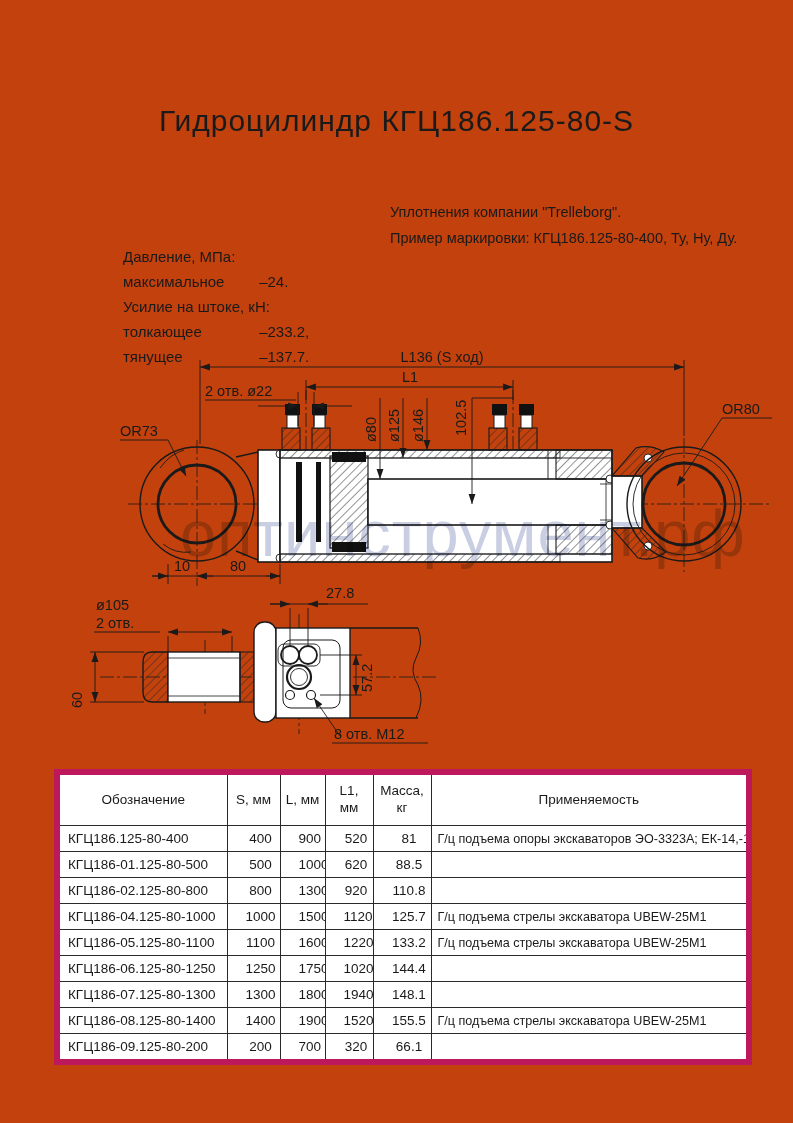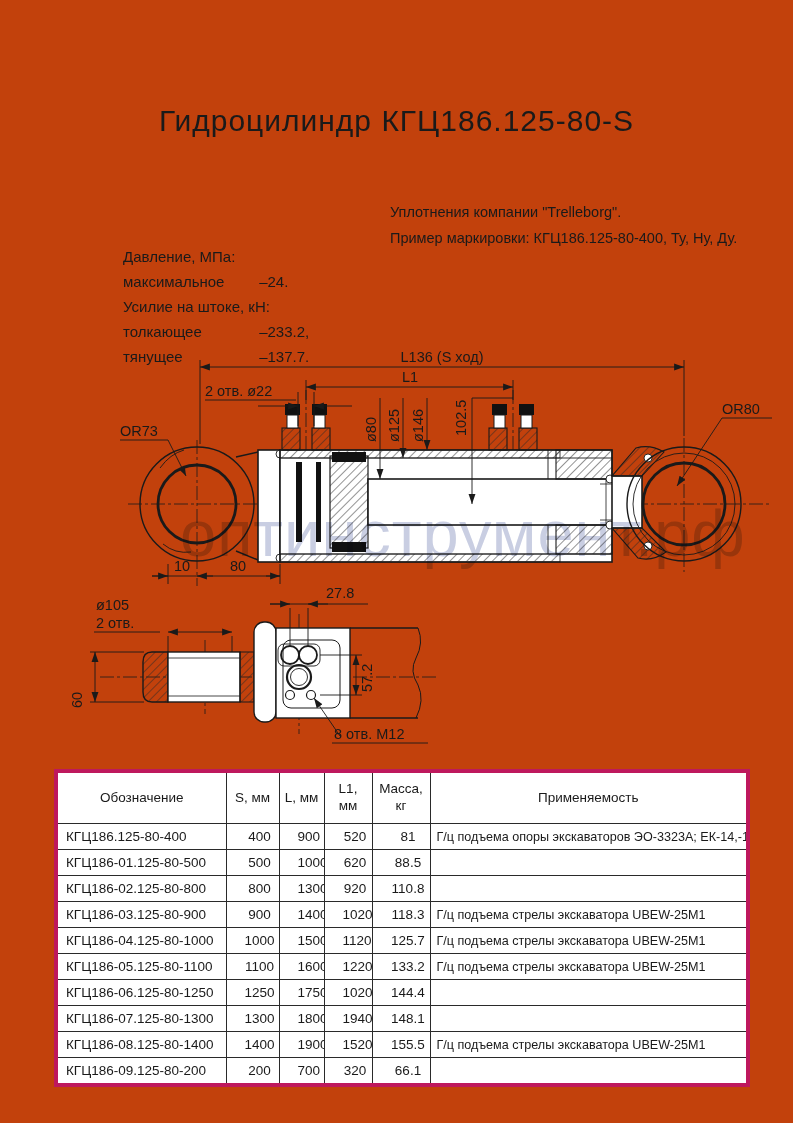--- a/index.html
+++ b/index.html
@@ -18,21 +18,21 @@
   .watermark{
     position:absolute;left:180px;top:496px;width:610px;z-index:3;
     font-size:65px;letter-spacing:1px;color:#c9cee2;mix-blend-mode:multiply;
     white-space:nowrap;pointer-events:none;
   }
   svg.drawing{position:absolute;left:0;top:340px;z-index:2;}
   svg.drawing text{font-family:"Liberation Sans",sans-serif;font-size:14.5px;fill:#1a1a1a;}
   .spec-table{
     position:absolute;left:54px;top:769px;width:692px;z-index:4;
     border-collapse:collapse;font-size:13.5px;background:#fff;
-    border:4px solid #be185d;table-layout:fixed;
+    border:6px solid #be185d;table-layout:fixed;
   }
   .spec-table th,.spec-table td{border:1px solid #2a2a2a;padding:0 4px;overflow:hidden;}
   .spec-table th{font-weight:400;height:50px;text-align:center;line-height:1.25;}
   .spec-table td{height:25px;padding-left:18px;}
   .spec-table td.c0{text-align:left;padding-left:8px;}
   .spec-table td.c1,.spec-table td.c2,.spec-table td.c3,.spec-table td.c4{text-align:center;}
   .spec-table td.c5{text-align:left;font-size:12.6px;padding-left:6px;white-space:nowrap;}
 </style>
 </head>
 <body>
@@ -321,28 +321,20 @@
         </tr>
         <tr>
           <td class="c0">КГЦ186-02.125-80-800</td>
           <td class="c1">800</td>
           <td class="c2">1300</td>
           <td class="c3">920</td>
           <td class="c4">110.8</td>
           <td class="c5"></td>
         </tr>
         <tr>
-          <td class="c0">КГЦ186-03.125-80-900</td>
-          <td class="c1">900</td>
-          <td class="c2">1400</td>
-          <td class="c3">1020</td>
-          <td class="c4">118.3</td>
-          <td class="c5">Г/ц подъема стрелы экскаватора UBEW-25М1</td>
-        </tr>
-        <tr>
           <td class="c0">КГЦ186-04.125-80-1000</td>
           <td class="c1">1000</td>
           <td class="c2">1500</td>
           <td class="c3">1120</td>
           <td class="c4">125.7</td>
           <td class="c5">Г/ц подъема стрелы экскаватора UBEW-25М1</td>
         </tr>
         <tr>
           <td class="c0">КГЦ186-05.125-80-1100</td>
           <td class="c1">1100</td>

